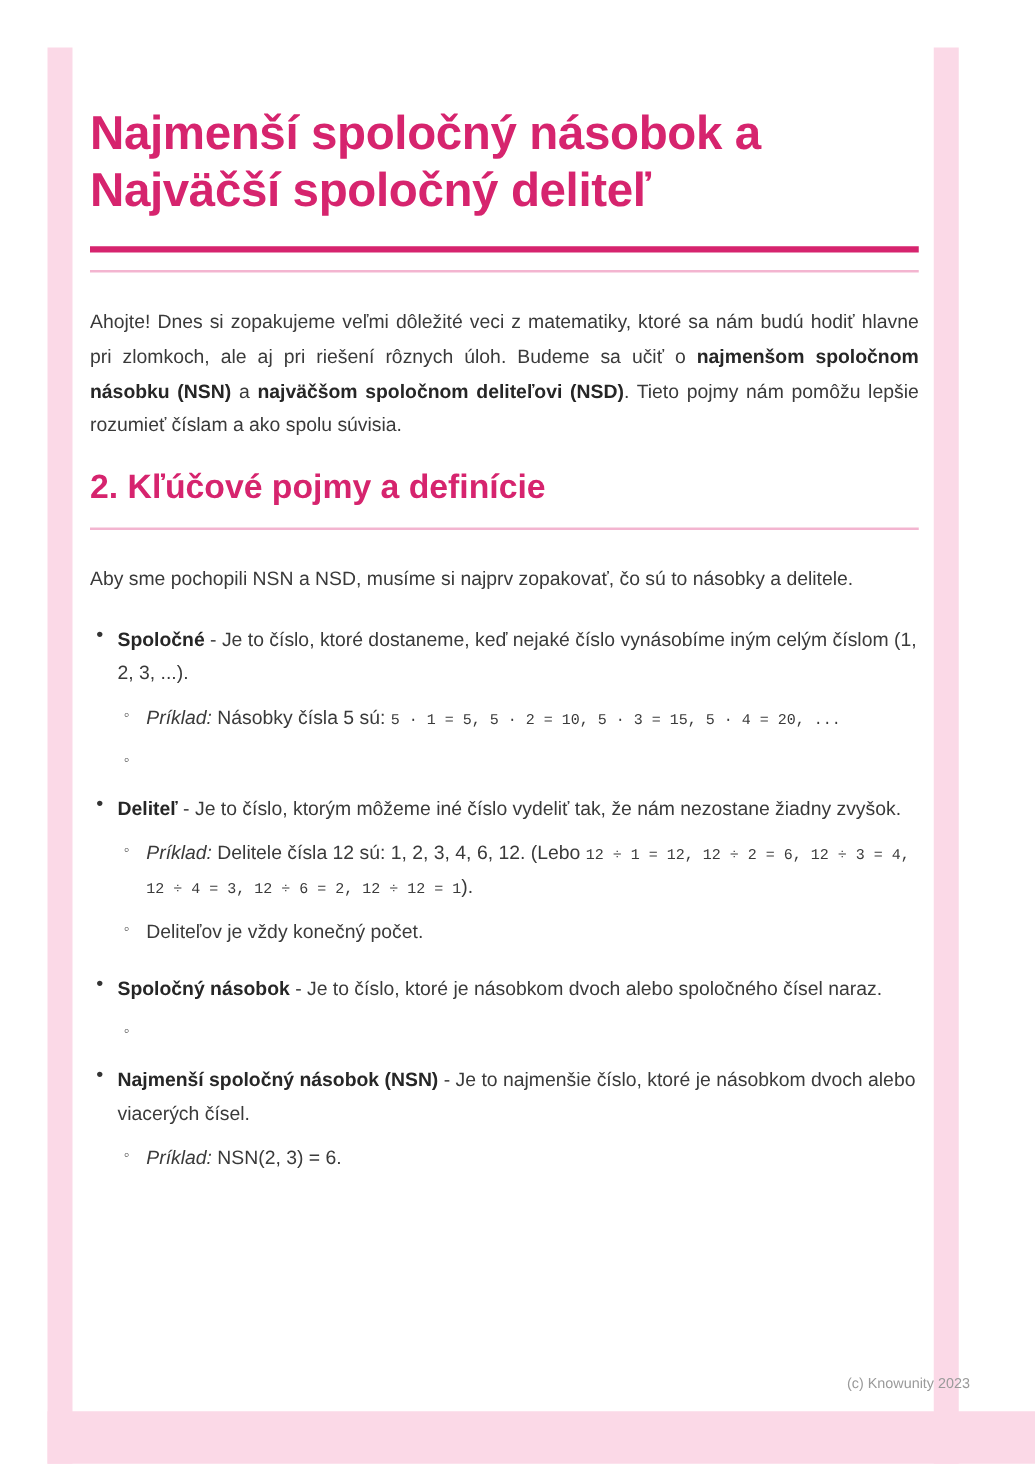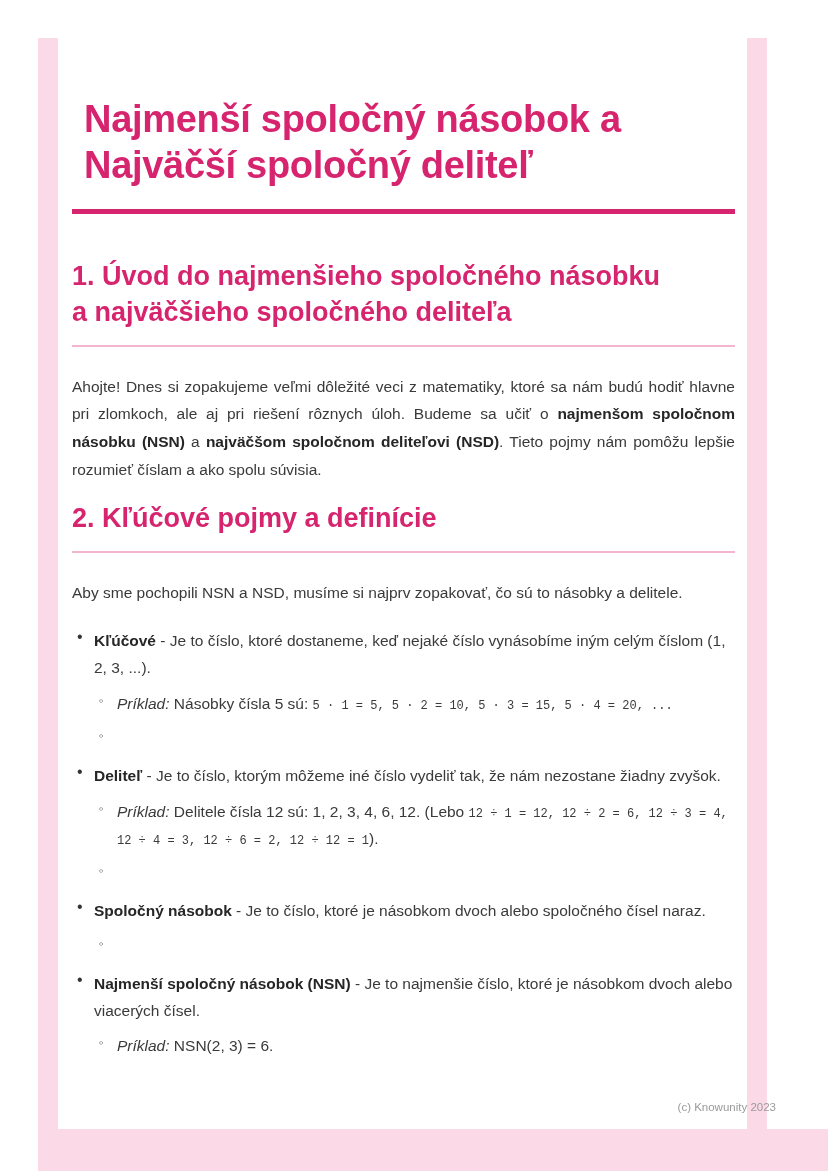--- a/index.html
+++ b/index.html
@@ -12,21 +12,21 @@
     overflow: hidden;
     color: #3a3a3a;
   }
   .frame-left  { position: absolute; left: 38px;  top: 38px;  width: 20px;  height: 1133px; background: #fbd9e7; }
   .frame-right { position: absolute; left: 747px; top: 38px;  width: 20px;  height: 1133px; background: #fbd9e7; }
   .frame-bottom{ position: absolute; left: 38px;  top: 1129px; width: 790px; height: 42px;  background: #fbd9e7; }
 
   .content { position: absolute; left: 72px; top: 84px; width: 663px; }
 
   .title {
-    margin: 12px;
+    margin: 0;
     font-size: 38px; line-height: 1.22;
     font-weight: 700; letter-spacing: -0.3px;
     color: #d6246e;
   }
   .rule-thick { height: 5px; background: #d6246e; border: none; margin: 20px 0 0 0; }
 
   .section-heading {
     margin: 44px 0 0 0;
     font-size: 27px; line-height: 1.35;
     font-weight: 700;
@@ -67,56 +67,56 @@
 
   <div class="frame-left"></div>
   <div class="frame-right"></div>
   <div class="frame-bottom"></div>
 
   <div class="content">
 
     <h1 class="title">Najmenší spoločný násobok a Najväčší spoločný deliteľ</h1>
     <hr class="rule-thick">
 
-    <h2 class="section-heading">1. Úvod do najmenšieho spoločného násobku a najväčšieho spoločného deliteľa</h2>
     <hr class="rule-thin">
 
     <p class="body-p"><span>Ahojte! Dnes si zopakujeme veľmi dôležité veci z matematiky, ktoré sa nám budú hodiť hlavne pri zlomkoch, ale aj pri riešení rôznych úloh. Budeme sa učiť o </span><span class="b">najmenšom spoločnom násobku (NSN)</span><span> a </span><span class="b">najväčšom spoločnom deliteľovi (NSD)</span><span>. Tieto pojmy nám pomôžu lepšie rozumieť číslam a ako spolu súvisia.</span></p>
 
     <h2 class="section-heading one-line">2. Kľúčové pojmy a definície</h2>
     <hr class="rule-thin">
 
     <p class="body-p">Aby sme pochopili NSN a NSD, musíme si najprv zopakovať, čo sú to násobky a delitele.</p>
 
     <div class="list">
 
       <div class="li1">
         <span class="m1">•</span>
         <div class="li-content">
-          <div class="li-text"><span class="b">Kľúčové</span><span> - Je to číslo, ktoré dostaneme, keď nejaké číslo vynásobíme iným celým číslom (1, 2, 3, ...).</span></div>
+          <div class="li-text"><span class="b">Spoločné</span><span> - Je to číslo, ktoré dostaneme, keď nejaké číslo vynásobíme iným celým číslom (1, 2, 3, ...).</span></div>
           <div class="li2">
             <span class="m2">◦</span>
             <div class="li-text"><span class="it">Príklad:</span><span> Násobky čísla 5 sú: </span><span class="math">5 · 1 = 5, 5 · 2 = 10, 5 · 3 = 15, 5 · 4 = 20, ...</span></div>
           </div>
           <div class="li2">
             <span class="m2">◦</span>
           </div>
         </div>
       </div>
 
       <div class="li1">
         <span class="m1">•</span>
         <div class="li-content">
           <div class="li-text"><span class="b">Deliteľ</span><span> - Je to číslo, ktorým môžeme iné číslo vydeliť tak, že nám nezostane žiadny zvyšok.</span></div>
           <div class="li2">
             <span class="m2">◦</span>
             <div class="li-text"><span class="it">Príklad:</span><span> Delitele čísla 12 sú: 1, 2, 3, 4, 6, 12. (Lebo </span><span class="math">12 ÷ 1 = 12, 12 ÷ 2 = 6, 12 ÷ 3 = 4, 12 ÷ 4 = 3, 12 ÷ 6 = 2, 12 ÷ 12 = 1</span><span>).</span></div>
           </div>
           <div class="li2">
             <span class="m2">◦</span>
+            <div class="li-text">Deliteľov je vždy konečný počet.</div>
           </div>
         </div>
       </div>
 
       <div class="li1">
         <span class="m1">•</span>
         <div class="li-content">
           <div class="li-text"><span class="b">Spoločný násobok</span><span> - Je to číslo, ktoré je násobkom dvoch alebo spoločného čísel naraz.</span></div>
           <div class="li2">
             <span class="m2">◦</span>

